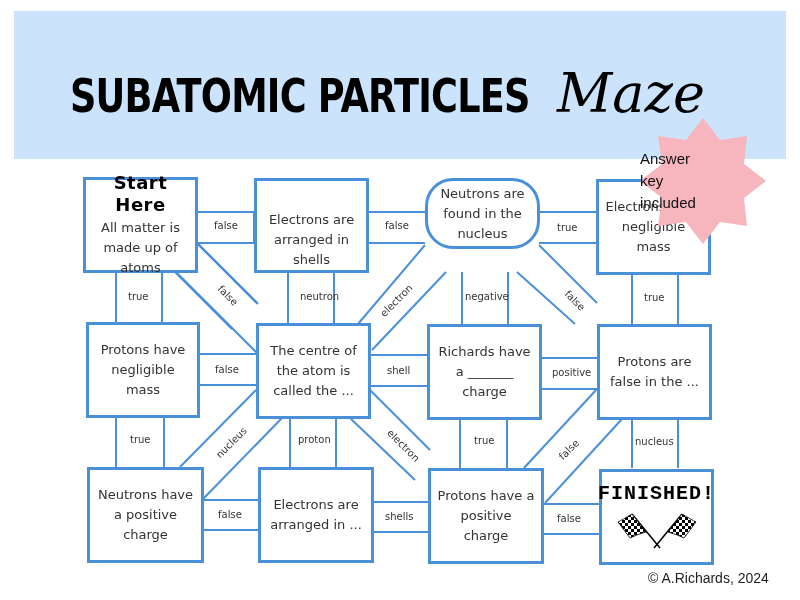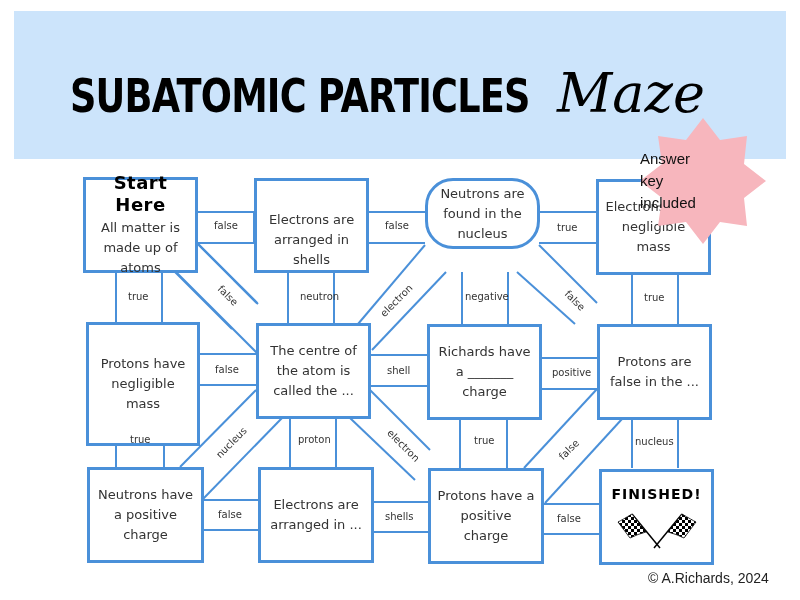--- a/index.html
+++ b/index.html
@@ -8,21 +8,21 @@
     .title { position: absolute; left: 70px; top: 62px; height: 80px; display: flex; align-items: baseline; white-space: nowrap; }
     .title-main { font-family: "DejaVu Sans", sans-serif; font-weight: bold; font-size: 47px; letter-spacing: -1px; color: #000; transform: scaleX(0.78); transform-origin: left center; display: inline-block; width: 495px; }
     .title-script { font-family: "DejaVu Serif", serif; font-style: italic; font-size: 54px; color: #000; margin-left: -8px; }
     .maze { position: absolute; left: 0; top: 0; width: 800px; height: 600px; }
     .box { position: absolute; border: 3px solid #4a90d9; background: #fff; box-sizing: border-box; display: flex; flex-direction: column; align-items: center; justify-content: center; text-align: center; color: #333; font-family: "DejaVu Sans", sans-serif; font-size: 13px; line-height: 20px; padding: 0 6px; }
     .box .head { font-size: 18px; font-weight: bold; color: #000; line-height: 22px; margin-bottom: 2px; letter-spacing: 0.5px; }
     .lbl { position: absolute; font-family: "DejaVu Sans", sans-serif; font-size: 10px; color: #333; white-space: nowrap; transform-origin: center center; }
     .burst { position: absolute; left: 640px; top: 118px; width: 126px; height: 126px; }
     .burst-text { position: absolute; left: 640px; top: 148px; width: 126px; text-align: left; font-family: "Liberation Sans", sans-serif; font-size: 15px; line-height: 22px; color: #111; }
     .copyright { position: absolute; left: 648px; top: 570px; font-family: "Liberation Sans", sans-serif; font-size: 14px; color: #222; }
-    .finish-title { font-size: 14px; font-weight: bold; color: #000; letter-spacing: 1px; margin-bottom: 4px; }
+    .finish-title { font-size: 20px; font-weight: bold; color: #000; letter-spacing: 1px; margin-bottom: 4px; font-family: Liberation Mono, monospace; }
   </style>
 </head>
 <body>
 
 <div class="banner"></div>
 <div class="title">
   <span class="title-main">SUBATOMIC PARTICLES</span>
   <span class="title-script">Maze</span>
 </div>
 
@@ -95,21 +95,21 @@
 <div class="box" style="left:254px;top:178px;width:115px;height:95px;justify-content:flex-end;">
   <div>Electrons are arranged in shells</div>
 </div>
 <div class="box" style="left:425px;top:178px;width:115px;height:71px;border-radius:28px;">
   <div>Neutrons are found in the nucleus</div>
 </div>
 <div class="box" style="left:596px;top:179px;width:115px;height:96px;">
   <div>Electrons have negligible mass</div>
 </div>
 
-<div class="box" style="left:86px;top:322px;width:114px;height:124px;">
+<div class="box" style="left:86px;top:322px;width:114px;height:96px;">
   <div>Protons have negligible mass</div>
 </div>
 <div class="box" style="left:256px;top:323px;width:115px;height:96px;">
   <div>The centre of the atom is called the ...</div>
 </div>
 <div class="box" style="left:427px;top:324px;width:115px;height:96px;">
   <div>Richards have a _______ charge</div>
 </div>
 <div class="box" style="left:597px;top:324px;width:115px;height:96px;">
   <div>Protons are false in the ...</div>

